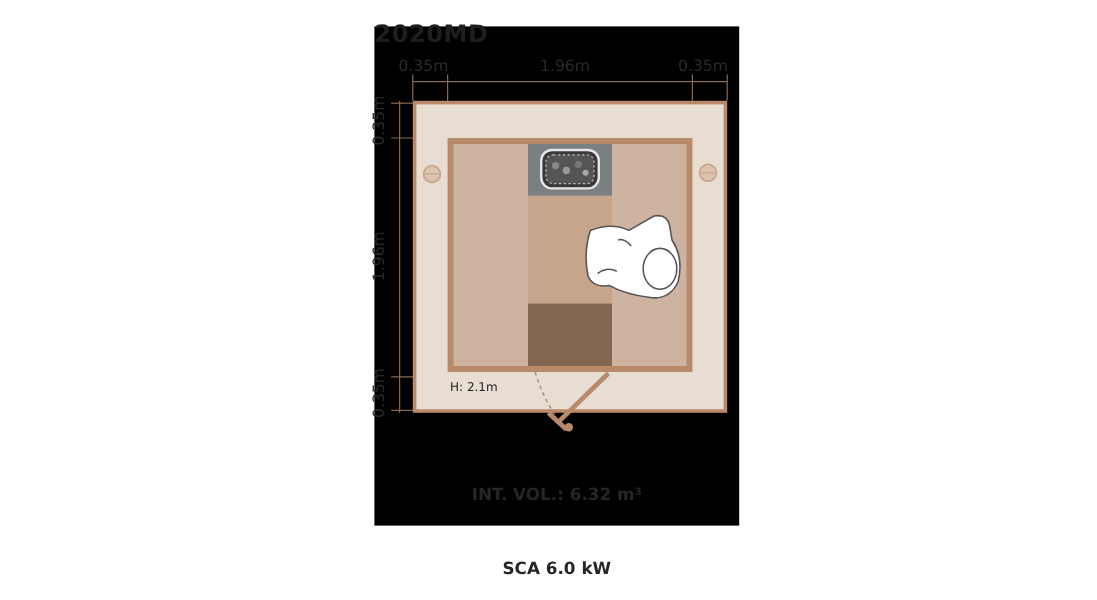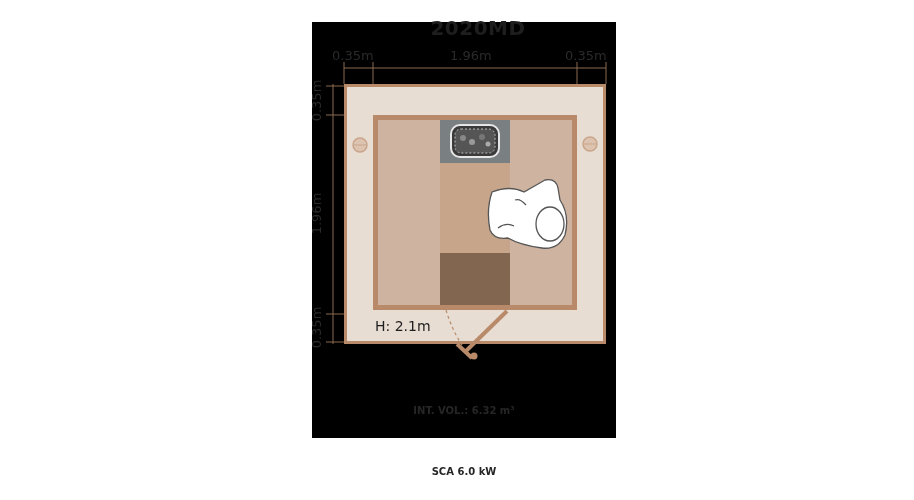--- a/index.html
+++ b/index.html
@@ -1,21 +1,21 @@
 <!DOCTYPE html>
 <html><head>
   <meta charset="utf-8">
   <style>
     html, body { margin:0; padding:0; background:#ffffff; }
     body { width:914px; height:500px; position:relative; overflow:hidden; font-family:"DejaVu Sans", sans-serif; }
     .panel { position:absolute; left:312px; top:22px; width:304px; height:416px; background:#000000; }
-    .title { position:absolute; left:312px; top:16px; width:332px; text-align:center; font-size:20px; font-weight:bold; color:#1e1e1e; letter-spacing:0.5px; }
+    .title { position:absolute; left:312px; top:16px; width:332px; text-align:left; font-size:20px; font-weight:bold; color:#1e1e1e; letter-spacing:0.5px; }
     .dim-label { position:absolute; font-size:13px; color:#2a2a2a; }
     .dim-v { position:absolute; font-size:13px; color:#2a2a2a; transform:rotate(-90deg); transform-origin:center center; white-space:nowrap; }
-    .footer { position:absolute; left:312px; width:304px; text-align:center; font-size:10px; font-weight:bold; color:#262626; }
+    .footer { position:absolute; left:312px; width:304px; text-align:center; font-size:14px; font-weight:bold; color:#262626; }
     svg.plan { position:absolute; left:0; top:0; }
   </style>
 </head>
 <body>
 
 <div class="panel"></div>
 
 <svg class="plan" width="914" height="500">
 
   <g stroke="#8a6a52" stroke-width="1">
@@ -79,16 +79,16 @@
 <div class="title">2020MD</div>
 
 <div class="dim-label" style="left:332px;top:48px;">0.35m</div>
 <div class="dim-label" style="left:450px;top:48px;">1.96m</div>
 <div class="dim-label" style="left:565px;top:48px;">0.35m</div>
 
 <div class="dim-v" style="left:296px;top:93px;">0.35m</div>
 <div class="dim-v" style="left:296px;top:206px;">1.96m</div>
 <div class="dim-v" style="left:296px;top:320px;">0.35m</div>
 
-<div class="dim-label" style="left:375px;top:318px;font-size:14px;color:#1e1e1e;">H: 2.1m</div>
+<div class="dim-label" style="left:375px;top:318px;font-size:10px;color:#1e1e1e;">H: 2.1m</div>
 
 <div class="footer" style="top:405px;">INT. VOL.: 6.32 m³</div>
 <div class="footer" style="top:422px;margin-top:44px;">SCA 6.0 kW</div>
 
 </body></html>

